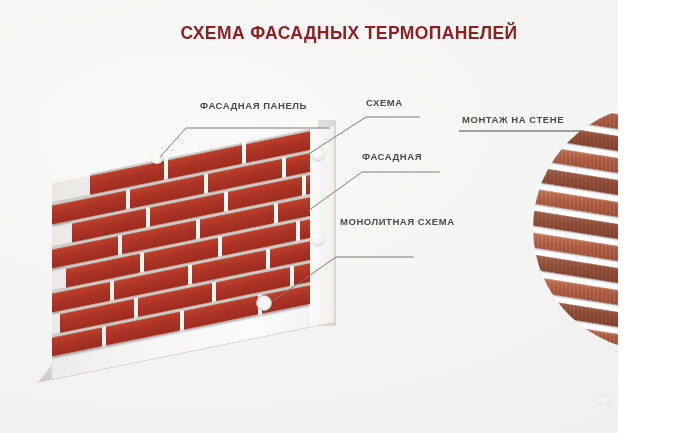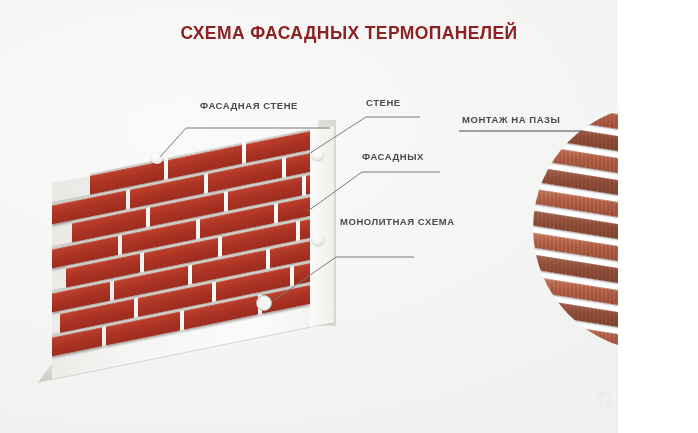--- a/index.html
+++ b/index.html
@@ -365,31 +365,31 @@
 
     <polyline points="307,155 366,117 420,117" fill="none" stroke="#7b7b7b" stroke-width="1"></polyline>
 
     <polyline points="308,211 362,172 440,172" fill="none" stroke="#7b7b7b" stroke-width="1"></polyline>
 
     <polyline points="273,301 336,257 414,257" fill="none" stroke="#7b7b7b" stroke-width="1"></polyline>
 
     <polyline points="459,131 582,131" fill="none" stroke="#4a4a4a" stroke-width="1.2"></polyline>
   </svg>
 
-  <div class="label" style="left:200px; top:99px;">ФАСАДНАЯ СТЕНЕ</div>
-
-  <div class="label" style="left:366px; top:96px;">СТЕНЕ</div>
-
-  <div class="label" style="left:362px; top:150px;">ФАСАДНЫХ</div>
+  <div class="label" style="left:200px; top:99px;">ФАСАДНАЯ ПАНЕЛЬ</div>
+
+  <div class="label" style="left:366px; top:96px;">СХЕМА</div>
+
+  <div class="label" style="left:362px; top:150px;">ФАСАДНАЯ</div>
 
   <div class="label two-line" style="left:340px; top:215px;">
     <div>МОНОЛИТНАЯ СХЕМА</div>
   </div>
 
-  <div class="label" style="left:462px; top:113px;">МОНТАЖ НА ПАЗЫ</div>
+  <div class="label" style="left:462px; top:113px;">МОНТАЖ НА СТЕНЕ</div>
 
   <div id="watermark">
     <svg width="20" height="20" viewBox="0 0 20 20">
       <circle cx="5" cy="5" r="3.6" fill="#e9e9e9"></circle>
       <circle cx="13" cy="4" r="2.6" fill="#e9e9e9"></circle>
       <circle cx="4" cy="14" r="2.6" fill="#e9e9e9"></circle>
       <circle cx="13" cy="14" r="4.4" fill="#e9e9e9"></circle>
     </svg>
     <span class="wm-text">Avito</span>
   </div>

